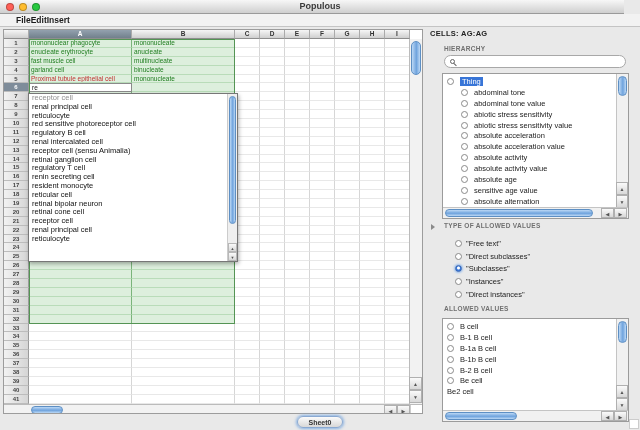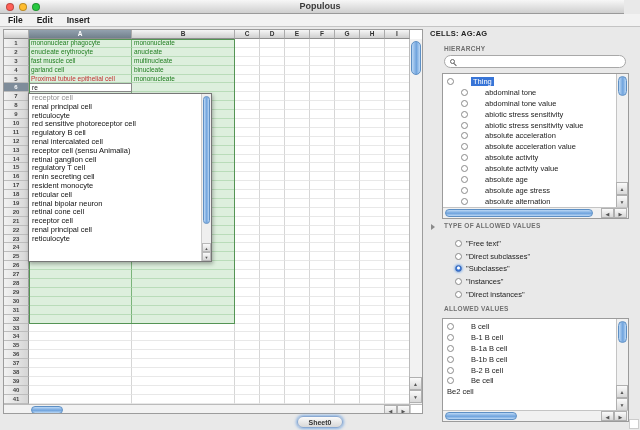--- a/index.html
+++ b/index.html
@@ -8,21 +8,21 @@
 
   
   .titlebar { position:absolute; left:0; top:0; width:624px; height:14px;
     background:linear-gradient(#f7f7f7,#cfcfcf); border-bottom:1px solid #9a9a9a; }
   .lights { position:absolute; left:6px; top:3px; display:flex; gap:5px; }
   .light { width:8px; height:8px; border-radius:50%; border:1px solid rgba(0,0,0,.25); }
   .light.red { background:#ff6057; } .light.yellow { background:#ffbd2e; } .light.green { background:#28c840; }
   .wtitle { position:absolute; left:0; top:1px; width:640px; text-align:center; font-size:9px; font-weight:bold; color:#3b3b3b; }
 
   .menubar { position:absolute; left:0; top:14px; width:640px; height:13px; background:#f2f2f2;
-    border-bottom:1px solid #c4c4c4; display:flex; align-items:center; padding-left:8px; gap:14px; }
+    border-bottom:1px solid #c4c4c4; display:flex; align-items:center; padding-left:16px; }
   .menuitem { font-size:8.5px; font-weight:bold; color:#1c1c1c; }
 
   
   .sheetpanel { position:absolute; left:3px; top:29px; width:420px; height:385px;
     background:#ffffff; border:1px solid #9c9c9c; overflow:hidden; }
   .hrow { position:absolute; left:0; top:0; height:9px; display:flex; }
   .hcell { height:9px; background:linear-gradient(#f6f6f6,#cfcfcf); border-right:1px solid #aaa;
     border-bottom:1px solid #8e8e8e; font-size:6.5px; font-weight:bold; color:#333;
     text-align:center; line-height:8px; }
   .hcell.sel { background:linear-gradient(#93a1ae,#71808c); color:#fff; }
@@ -48,21 +48,21 @@
     background:linear-gradient(90deg,#bcd8f5,#6fa3dd 55%,#bcd8f5); border:1px solid #5d8fc4; }
   .sbtn { position:absolute; width:13px; height:13px; background:linear-gradient(#fafafa,#d8d8d8);
     border:1px solid #b0b0b0; font-size:5px; color:#555; text-align:center; line-height:12px; }
   .hsb { position:absolute; left:0; top:374px; width:420px; height:11px; background:#f2f2f2; border-top:1px solid #bbb; }
   .hthumb { position:absolute; top:1px; height:8px; border-radius:4px;
     background:linear-gradient(#bcd8f5,#6fa3dd 55%,#bcd8f5); border:1px solid #5d8fc4; }
   .hbtn { position:absolute; top:0; width:13px; height:11px; background:linear-gradient(#fafafa,#d8d8d8);
     border:1px solid #b0b0b0; font-size:5px; color:#555; text-align:center; line-height:10px; }
 
   
-  .dropdown { position:absolute; left:28px; top:93px; width:184px; height:169px; background:#fff;
+  .dropdown { position:absolute; left:28px; top:93px; width:210px; height:169px; background:#fff;
     border:1px solid #777; box-shadow:1px 2px 4px rgba(0,0,0,.3); z-index:30;padding-left:36px; }
   .dditems { position:absolute; left:0; top:0; right:10px; bottom:0; overflow:hidden; }
   .dditem { height:8.8px; font-size:7.5px; line-height:8.8px; padding-left:3px; color:#111; white-space:nowrap; }
   .dditem.first { color:#909090; }
   .ddsb { position:absolute; right:0; top:0; width:10px; height:167px; background:#efefef; border-left:1px solid #ccc; }
   .ddthumb { position:absolute; left:1px; top:2px; width:7px; height:128px; border-radius:4px;
     background:linear-gradient(90deg,#bcd8f5,#6fa3dd 55%,#bcd8f5); border:1px solid #5d8fc4; }
   .ddbtn { position:absolute; left:0; width:9px; height:9px; font-size:4px; color:#555; text-align:center;
     line-height:9px; background:linear-gradient(#fafafa,#d8d8d8); border:1px solid #b8b8b8; }
 
@@ -80,21 +80,21 @@
   .search { position:absolute; left:19px; top:28px; width:182px; height:13px; border-radius:7px;
     background:#fff; border:1px solid #a8a8a8; }
   .mag { position:absolute; left:5px; top:3px; width:5px; height:5px; border:1px solid #666; border-radius:50%; }
   .mag::after { content:""; position:absolute; width:4px; height:1px; background:#666;
     transform:rotate(45deg); right:-3px; bottom:-2px; }
   .search input { position:absolute; left:14px; top:1px; width:160px; height:10px; border:none; outline:none;
     font-size:7px; background:transparent; }
 
   .listbox { position:absolute; background:#fff; border:1px solid #9b9b9b; }
   .hier { left:17px; top:46px; width:187px; height:146px; }
-  .lrow { display:flex; align-items:center; height:10.9px; padding-left:4px; gap:17px; }
+  .lrow { display:flex; align-items:center; height:10.9px; padding-left:4px; gap:6px; }
   .lrow.child { padding-left:18px; }
   .radio { width:7px; height:7px; border-radius:50%; border:1px solid #8a8a8a; background:#fff; flex:none; }
   .radio.on { background:radial-gradient(circle at 50% 40%, #ffffff 0 1px, #3b79d9 2px 100%);
     border:1px solid #2f62b5; box-shadow:0 0 2px 1px #9cc0ee; }
   .llabel { font-size:7.5px; color:#222; white-space:nowrap; }
   .llabel.selh { background:#3875d7; color:#fff; padding:0 2px; }
   .lvsb { position:absolute; right:0; top:0; width:12px; background:#f1f1f1; border-left:1px solid #c4c4c4; }
   .lhsb { position:absolute; left:0; bottom:0; height:11px; background:#f1f1f1; border-top:1px solid #c4c4c4; width:100%; }
 
   .typegroup { position:absolute; left:30px; top:210px; }
@@ -720,21 +720,21 @@
         <div class="lrow child">
           <div class="radio"></div>
           <div class="llabel">absolute activity value</div>
         </div>
         <div class="lrow child">
           <div class="radio"></div>
           <div class="llabel">absolute age</div>
         </div>
         <div class="lrow child">
           <div class="radio"></div>
-          <div class="llabel">absolute age stress</div>
+          <div class="llabel">sensitive age value</div>
         </div>
         <div class="lrow child">
           <div class="radio"></div>
           <div class="llabel">absolute alternation</div>
         </div>
       </div>
     <div class="lvsb" style="height:134px;">
       <div class="vthumb" style="left:1px;top:2px;height:20px;width:9px;"></div>
       <div class="sbtn" style="left:-1px;top:108px;width:12px;">▲</div>
       <div class="sbtn" style="left:-1px;top:121px;width:12px;">▼</div>

